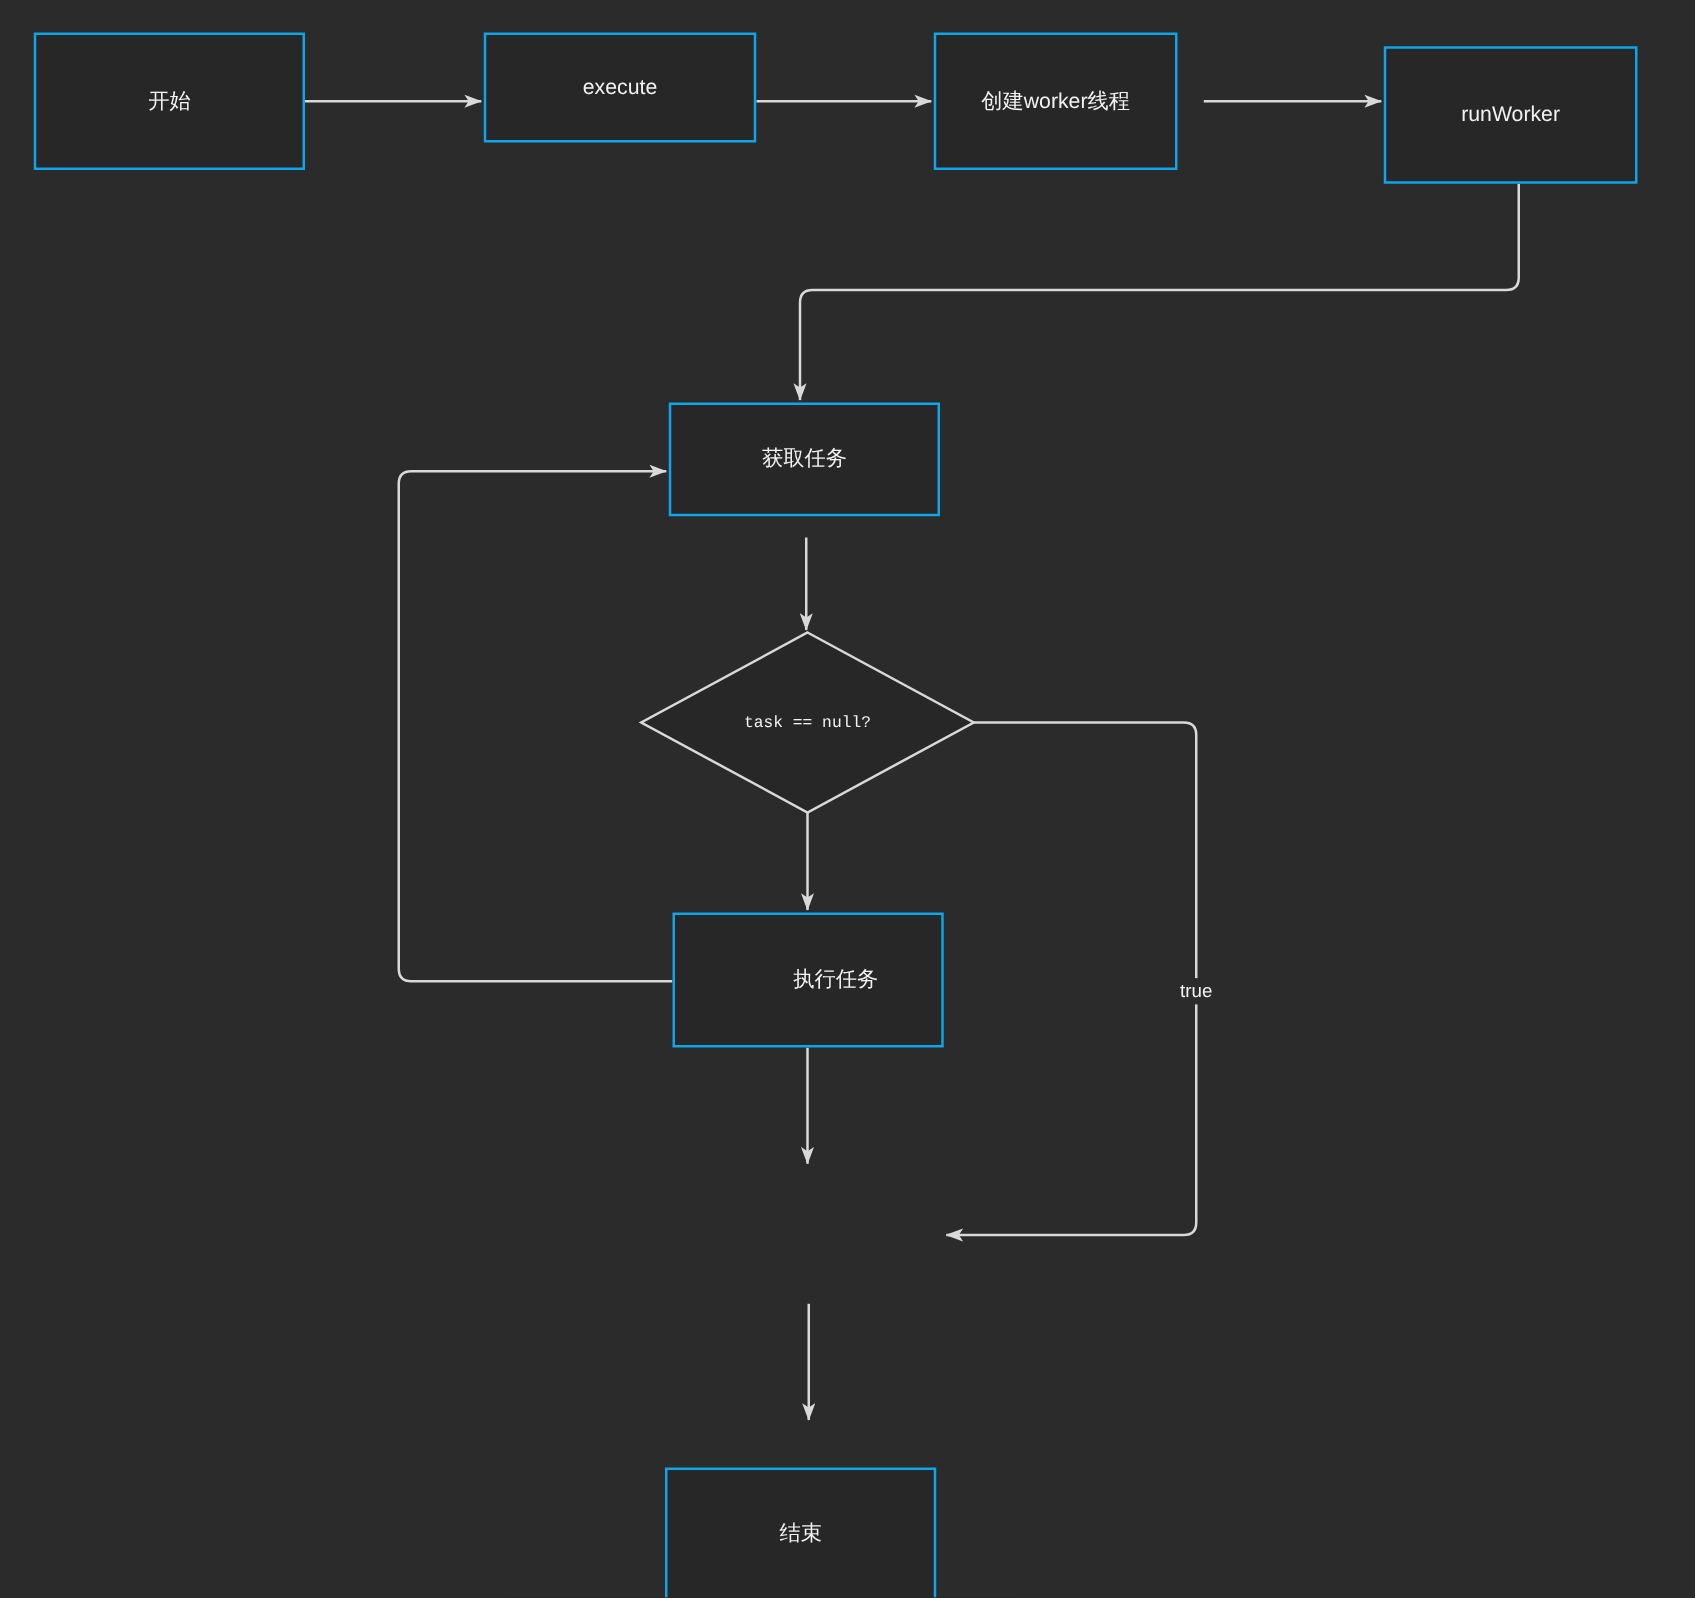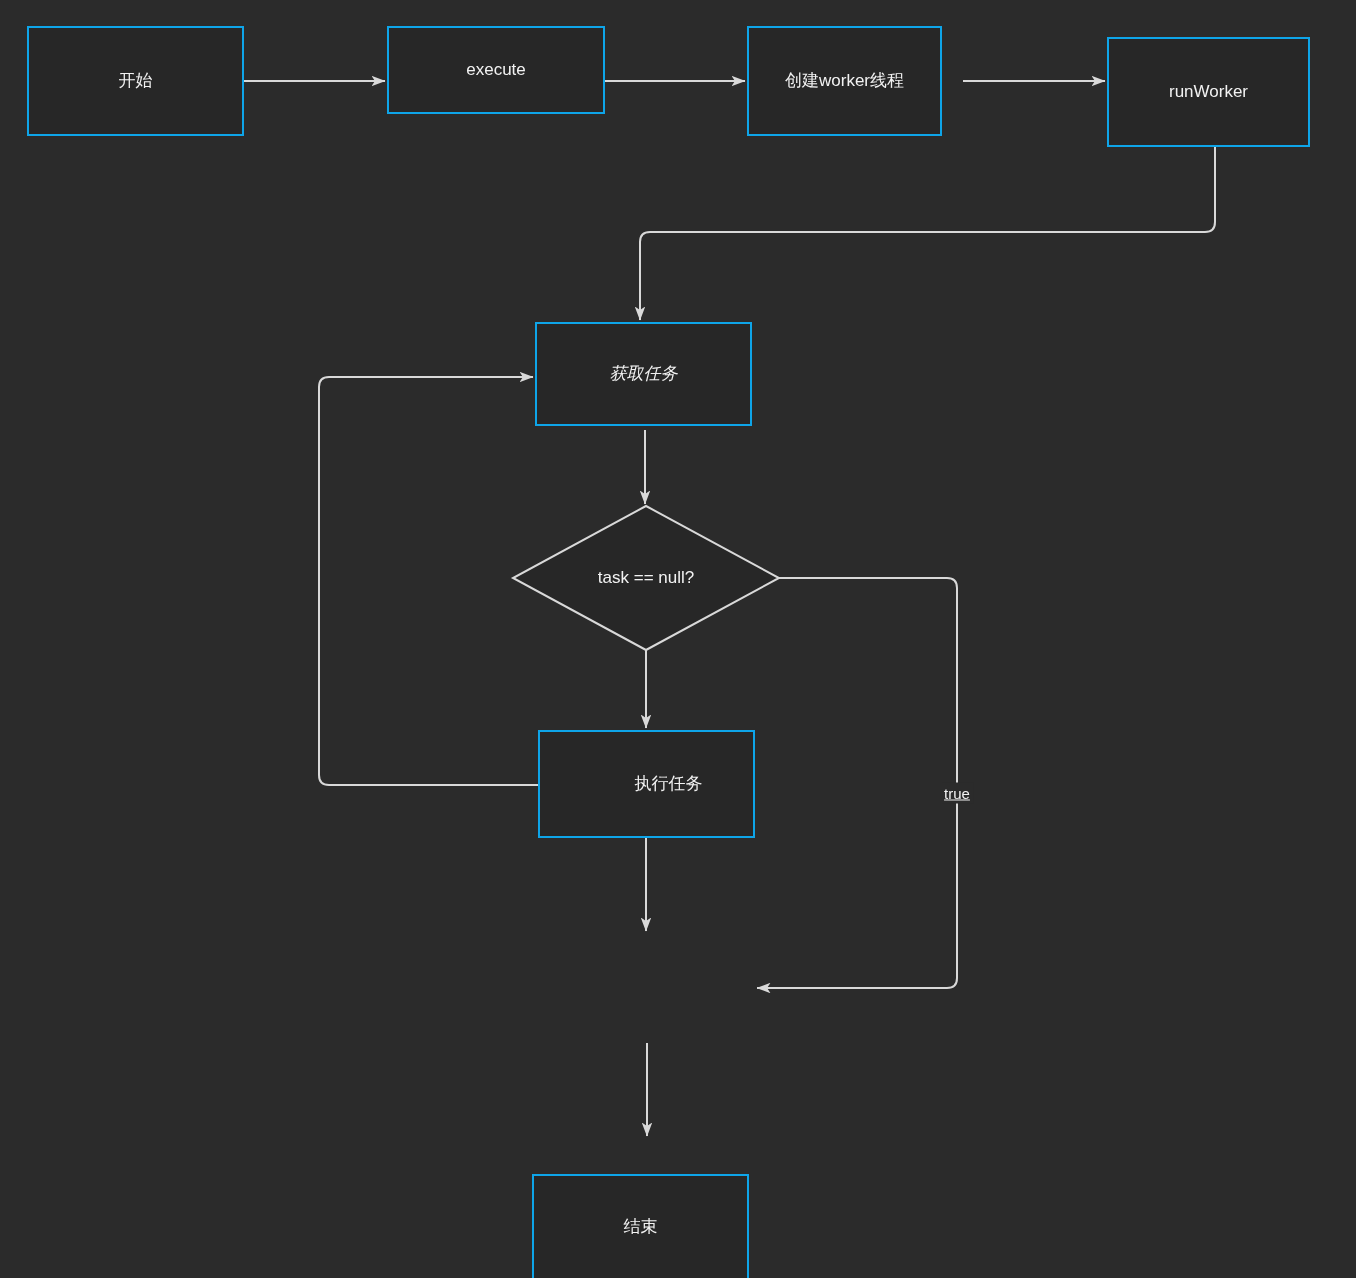--- a/index.html
+++ b/index.html
@@ -37,27 +37,27 @@
     white-space: nowrap;
   }
   .floating-label {
     position: absolute;
     transform: translate(-50%, -50%);
     color: #f2f2f2;
     text-align: center;
     white-space: nowrap;
   }
   .diamond-label {
-    font-size: 17px;
+    font-size: 13px;
+    font-family: Liberation Mono, monospace;
   }
   .edge-label {
     font-size: 15px;
     background: #2b2b2b;
     padding: 2px 3px;
-    text-decoration: underline;
   }
 </style>
 </head>
 <body>
 
 <div class="canvas">
 
   <svg class="edge-layer" viewBox="0 0 1356 1278" xmlns="http://www.w3.org/2000/svg">
     <defs>
       <marker id="arrow" viewBox="0 0 14 10.5" refX="13.5" refY="5.25" markerWidth="14" markerHeight="10.5" orient="auto" markerUnits="userSpaceOnUse">
@@ -88,21 +88,21 @@
   </div>
 
   <div class="node" style="left:747px; top:26px;  width:195px; height:110px;">
     <span>创建worker线程</span>
   </div>
 
   <div class="node" style="left:1107px;top:37px;  width:203px; height:110px;">
     <span>runWorker</span>
   </div>
 
-  <div class="node" style="left:535px; top:322px; width:217px; height:104px;font-style:italic;">
+  <div class="node" style="left:535px; top:322px; width:217px; height:91px;">
     <span>获取任务</span>
   </div>
 
   <div class="floating-label diamond-label" style="left:646px; top:578px;">task == null?</div>
 
   <div class="node" style="left:538px; top:730px; width:217px; height:108px;padding-left:44px;">
     <span>执行任务</span>
   </div>
 
 

